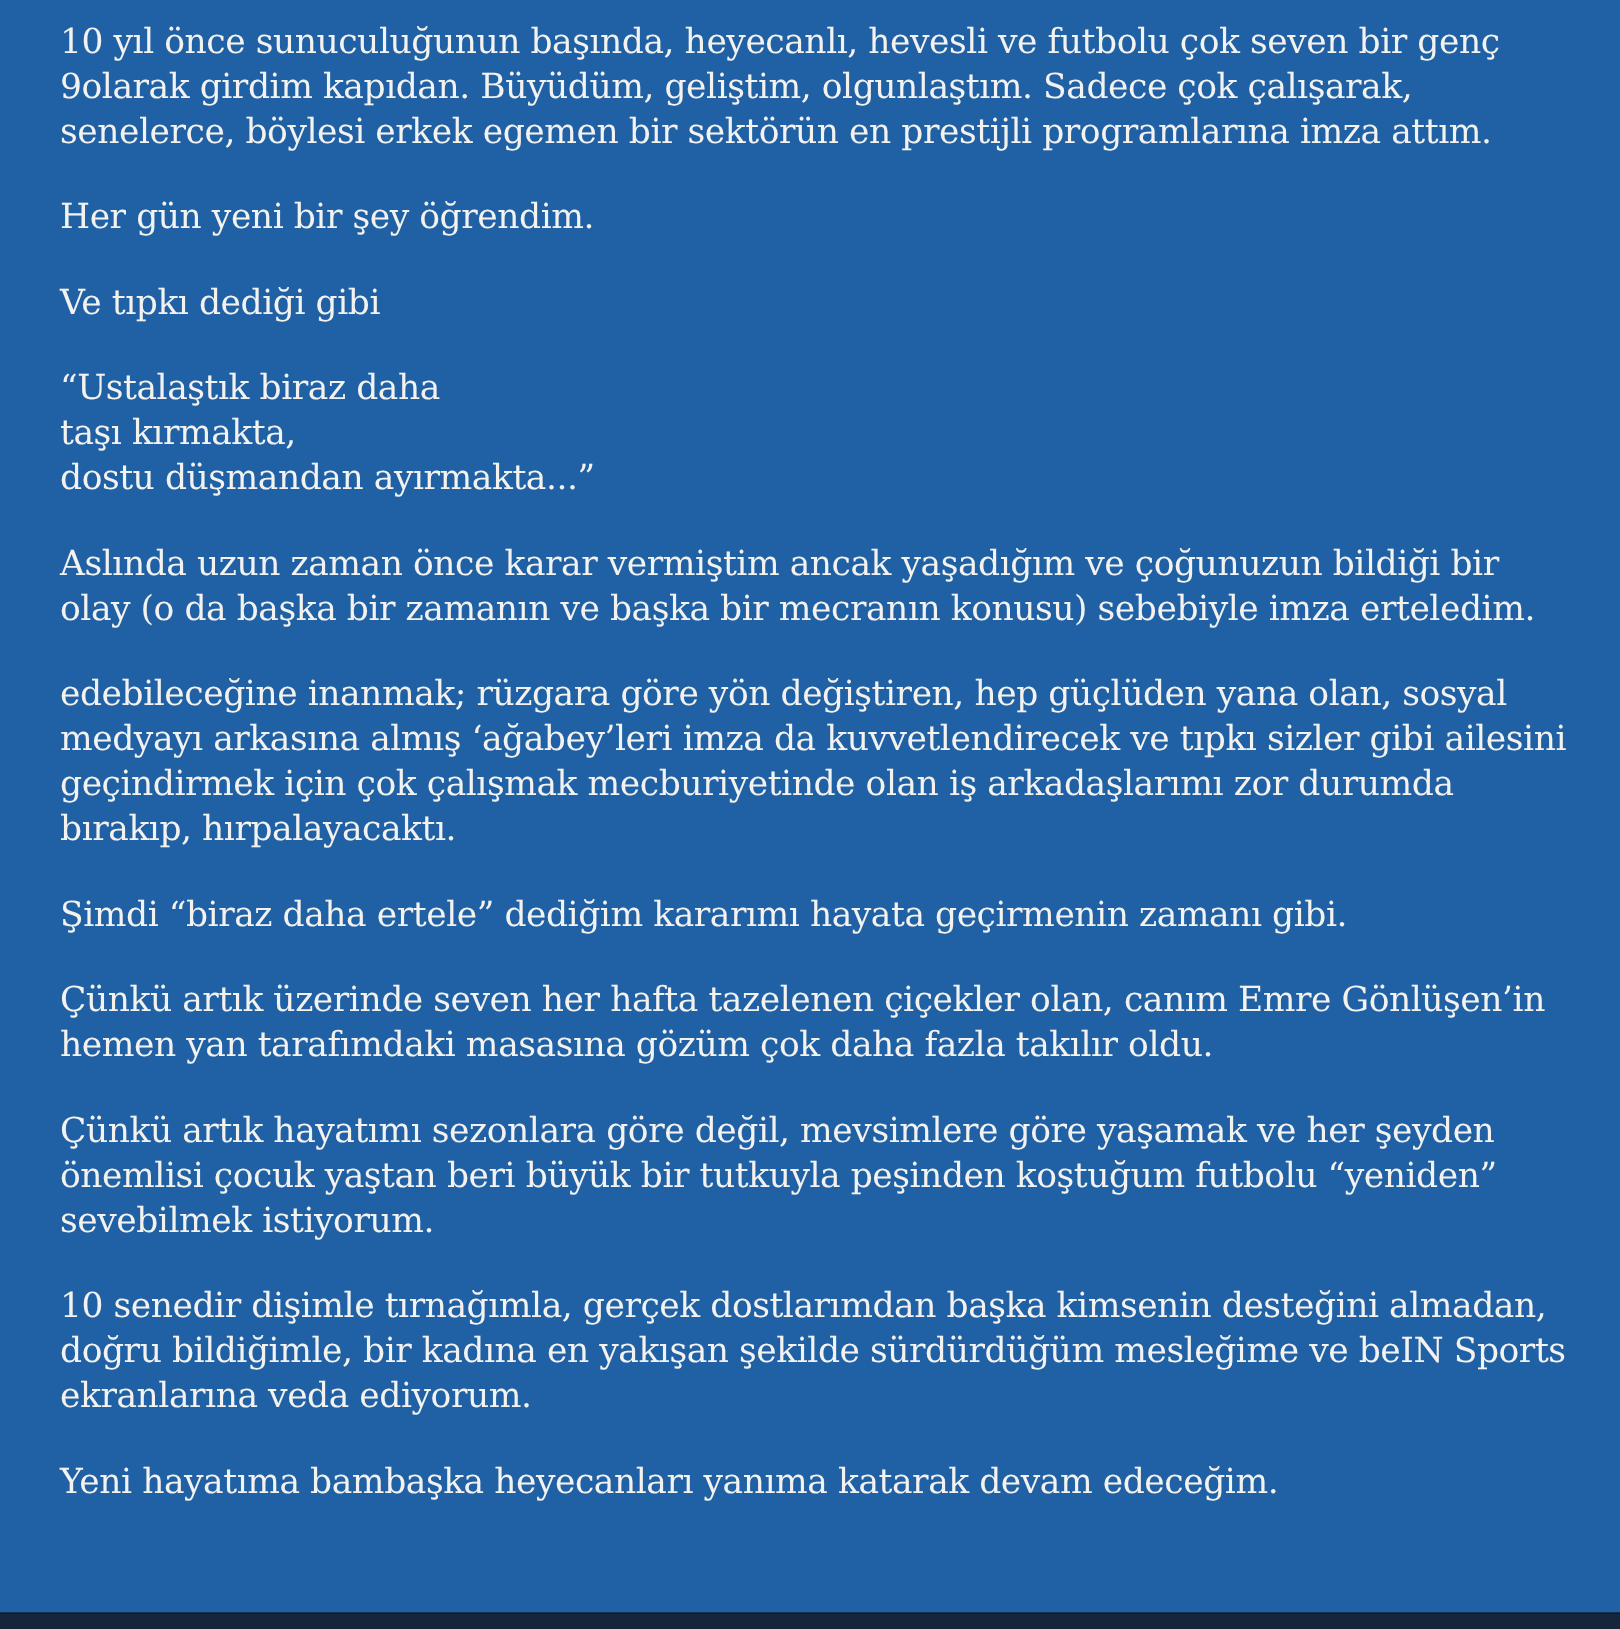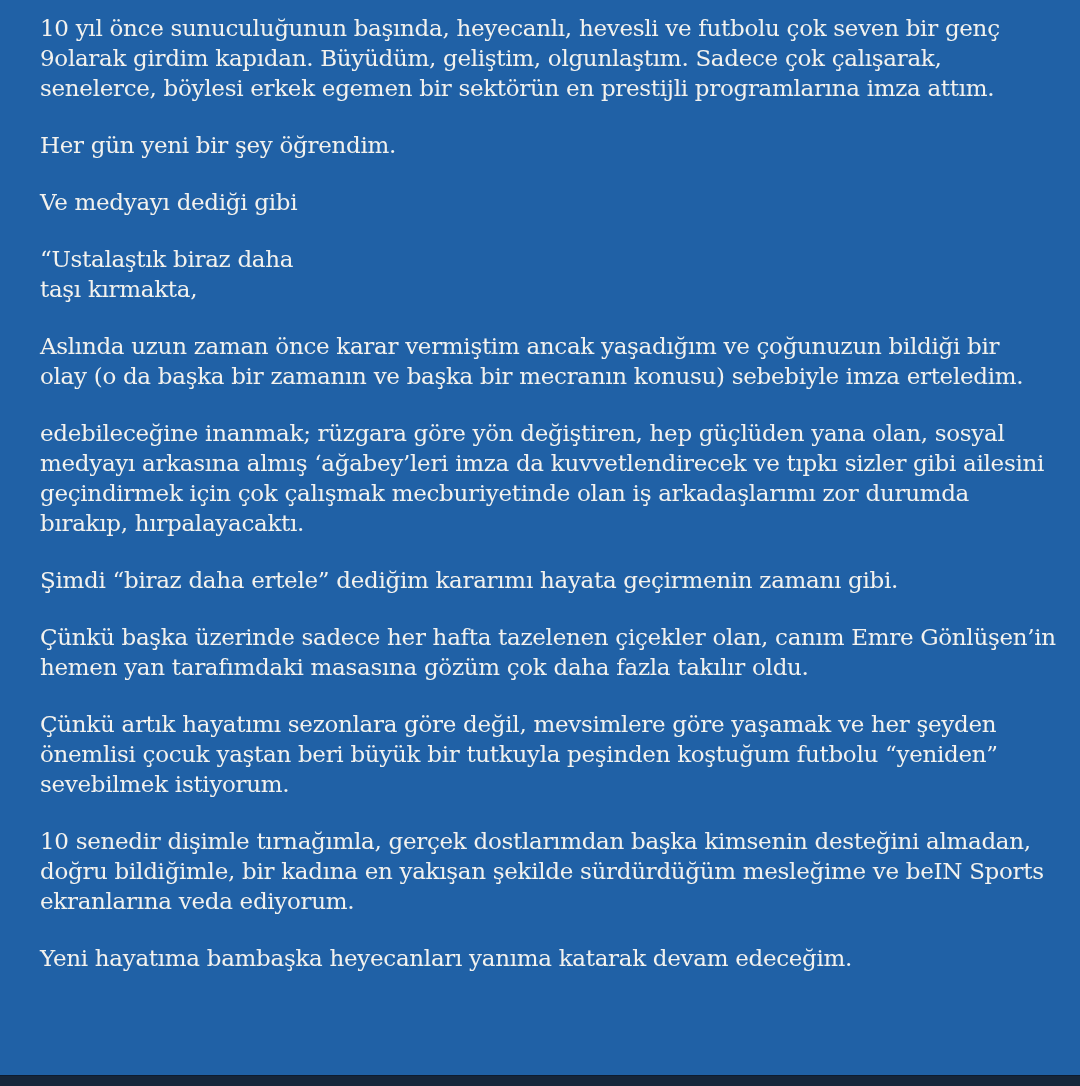--- a/index.html
+++ b/index.html
@@ -59,46 +59,47 @@
       <div class="line">10 yıl önce sunuculuğunun başında, heyecanlı, hevesli ve futbolu çok seven bir genç</div>
       <div class="line">9olarak girdim kapıdan. Büyüdüm, geliştim, olgunlaştım. Sadece çok çalışarak,</div>
       <div class="line">senelerce, böylesi erkek egemen bir sektörün en prestijli programlarına imza attım.</div>
     </div>
 
     <div class="para">
       <div class="line">Her gün yeni bir şey öğrendim.</div>
     </div>
 
     <div class="para">
-      <div class="line">Ve medyayı dediği gibi</div>
+      <div class="line">Ve tıpkı dediği gibi</div>
     </div>
 
     <div class="para">
       <div class="line">“Ustalaştık biraz daha</div>
       <div class="line">taşı kırmakta,</div>
+      <div class="line">dostu düşmandan ayırmakta...”</div>
     </div>
 
     <div class="para">
       <div class="line">Aslında uzun zaman önce karar vermiştim ancak yaşadığım ve çoğunuzun bildiği bir</div>
       <div class="line">olay (o da başka bir zamanın ve başka bir mecranın konusu) sebebiyle imza erteledim.</div>
     </div>
 
     <div class="para">
       <div class="line">edebileceğine inanmak; rüzgara göre yön değiştiren, hep güçlüden yana olan, sosyal</div>
       <div class="line">medyayı arkasına almış ‘ağabey’leri imza da kuvvetlendirecek ve tıpkı sizler gibi ailesini</div>
       <div class="line">geçindirmek için çok çalışmak mecburiyetinde olan iş arkadaşlarımı zor durumda</div>
       <div class="line">bırakıp, hırpalayacaktı.</div>
     </div>
 
     <div class="para">
       <div class="line">Şimdi “biraz daha ertele” dediğim kararımı hayata geçirmenin zamanı gibi.</div>
     </div>
 
     <div class="para">
-      <div class="line">Çünkü başka üzerinde sadece her hafta tazelenen çiçekler olan, canım Emre Gönlüşen’in</div>
+      <div class="line">Çünkü artık üzerinde seven her hafta tazelenen çiçekler olan, canım Emre Gönlüşen’in</div>
       <div class="line">hemen yan tarafımdaki masasına gözüm çok daha fazla takılır oldu.</div>
     </div>
 
     <div class="para">
       <div class="line">Çünkü artık hayatımı sezonlara göre değil, mevsimlere göre yaşamak ve her şeyden</div>
       <div class="line">önemlisi çocuk yaştan beri büyük bir tutkuyla peşinden koştuğum futbolu “yeniden”</div>
       <div class="line">sevebilmek istiyorum.</div>
     </div>
 
     <div class="para">

